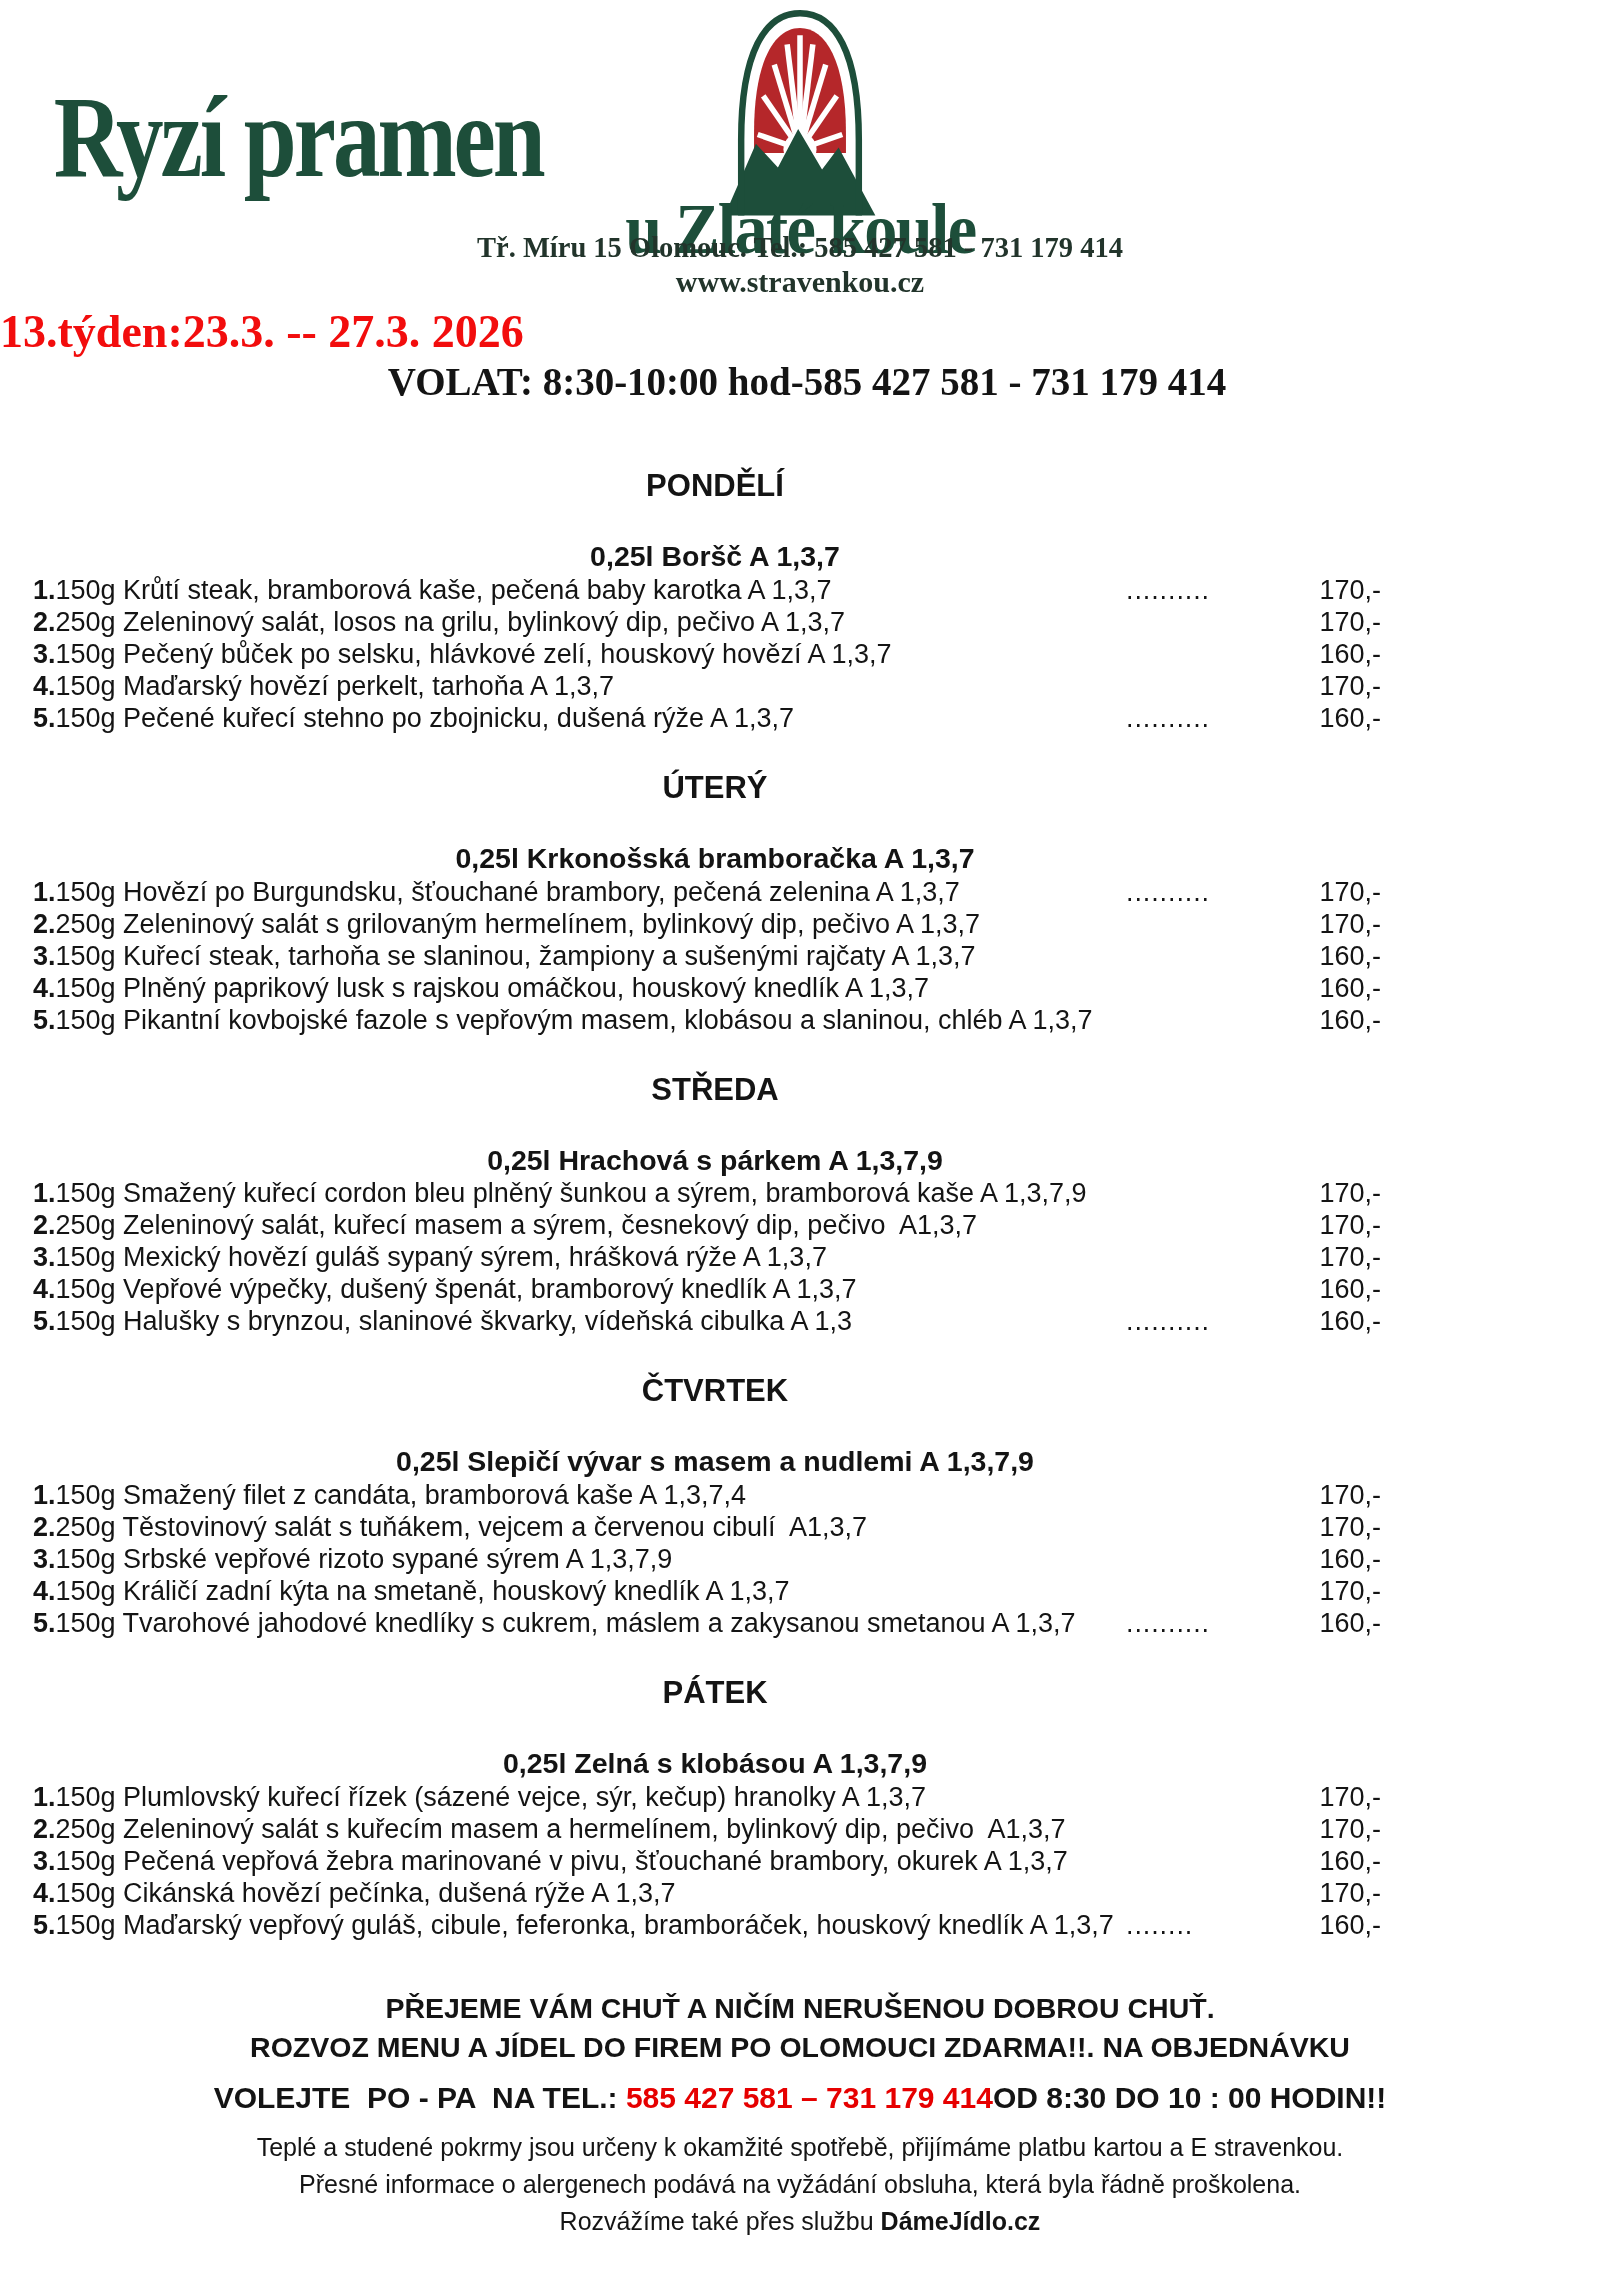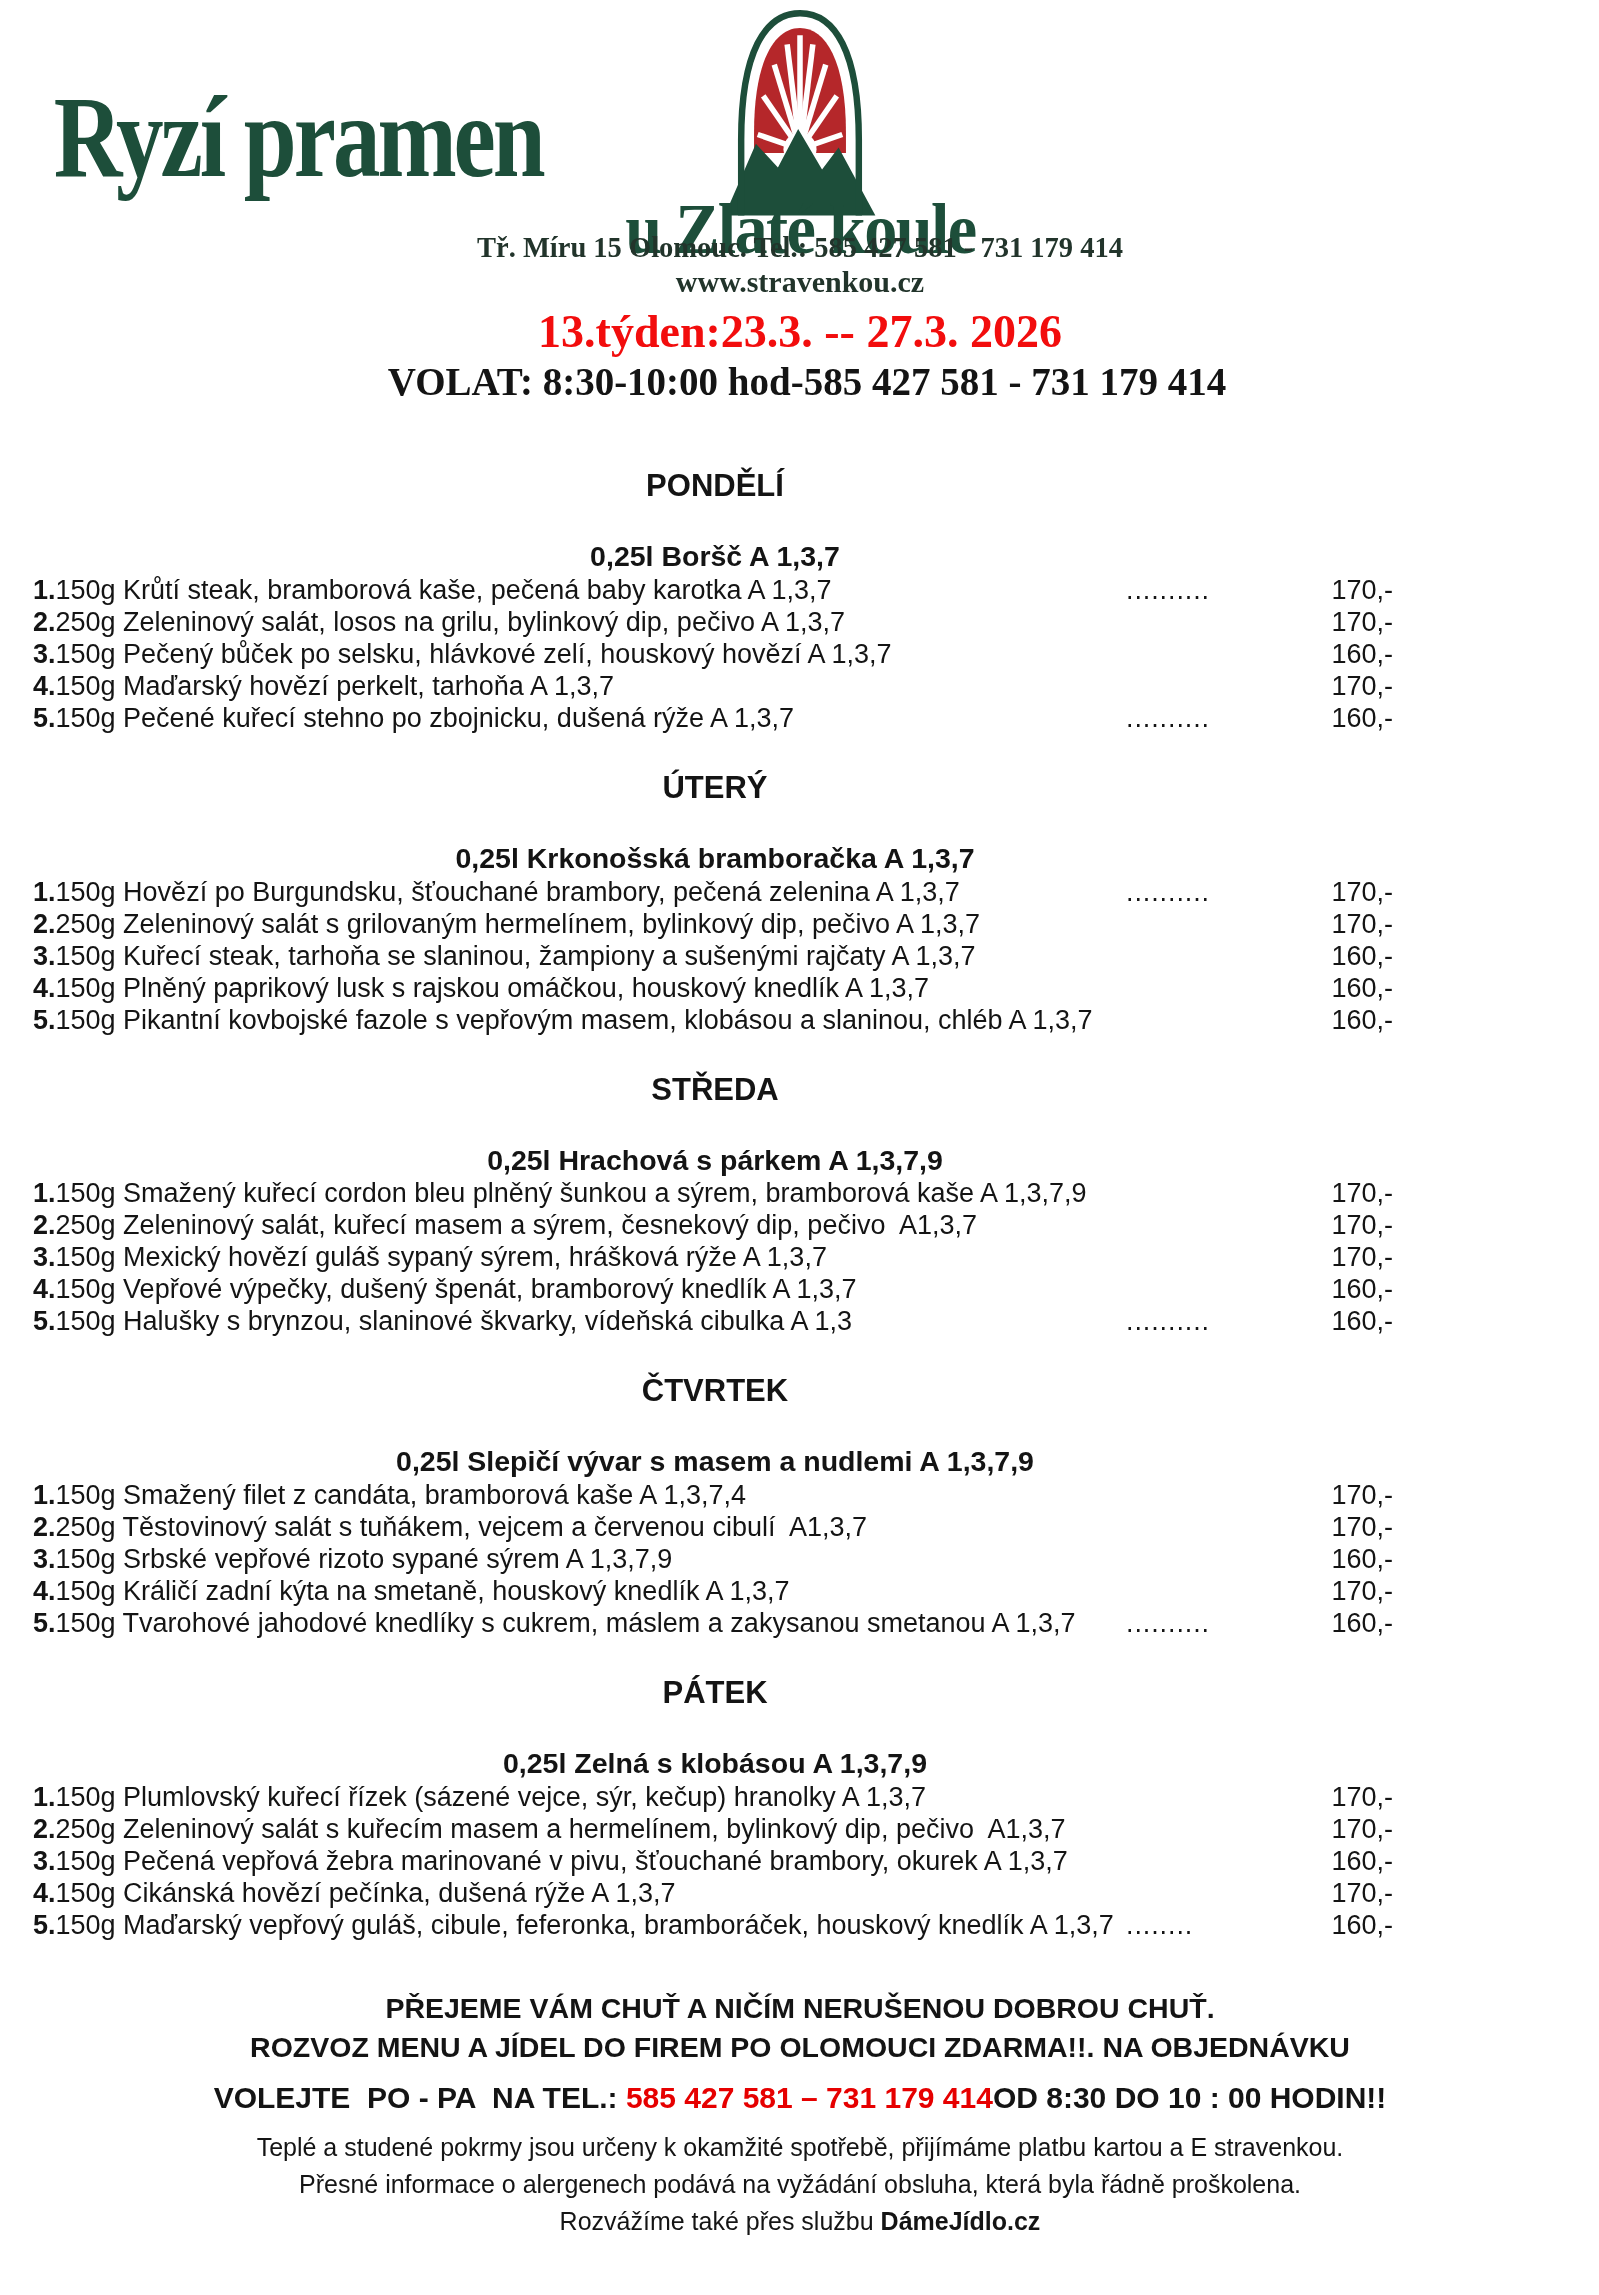--- a/index.html
+++ b/index.html
@@ -31,21 +31,21 @@
     position:absolute; top:231px; left:0; width:100%; text-align:center;
     font-family:"Liberation Serif", serif; font-weight:bold;
     font-size:28.5px; line-height:33px; z-index:3;
   }
   .logo-web {
     position:absolute; top:265px; left:0; width:100%; text-align:center;
     font-family:"Liberation Serif", serif; font-weight:bold;
     font-size:30px; line-height:33px; z-index:3;
   }
   .week-title {
-    position:absolute; top:307px; left:0; width:100%; text-align:center;
+    position:absolute; top:307px; left:0; width:100%; text-align:left;
     font-family:"Liberation Serif", serif; font-weight:bold;
     font-size:46px; line-height:50px;
   }
   .call-info {
     position:absolute; top:360px; left:7px; width:100%; text-align:center;
     font-family:"Liberation Serif", serif; font-weight:bold;
     font-size:39px; line-height:44px;
   }
 
   
@@ -54,21 +54,21 @@
     margin:37px 0 39px 0; text-align:center;
     font-size:31px; line-height:33px; font-weight:bold;
   }
   .soup {
     text-align:center; font-weight:bold; font-size:28.5px; line-height:31px;
     margin-bottom:1.8px; white-space:pre;
   }
   .item { position:relative; height:32px; line-height:32px; font-size:27px; white-space:pre; }
   .item .num { font-weight:bold; }
   .item .dots { position:absolute; left:1093px; top:0; letter-spacing:0.9px; }
-  .item .price { position:absolute; right:4px; top:0; }
+  .item .price { position:absolute; right:16px; top:0; }
 
   
   .footer { margin-top:48px; text-align:center; }
   .f-strong { font-size:28.5px; line-height:39px; font-weight:bold; }
   .f-call { font-size:30px; line-height:40px; font-weight:bold; margin-top:11px; white-space:pre; }
   .f-note { font-size:25px; line-height:37px; }
   .f-note-first { margin-top:11px; }
   .f-bold { font-weight:bold; }
 </style>
 </head>

